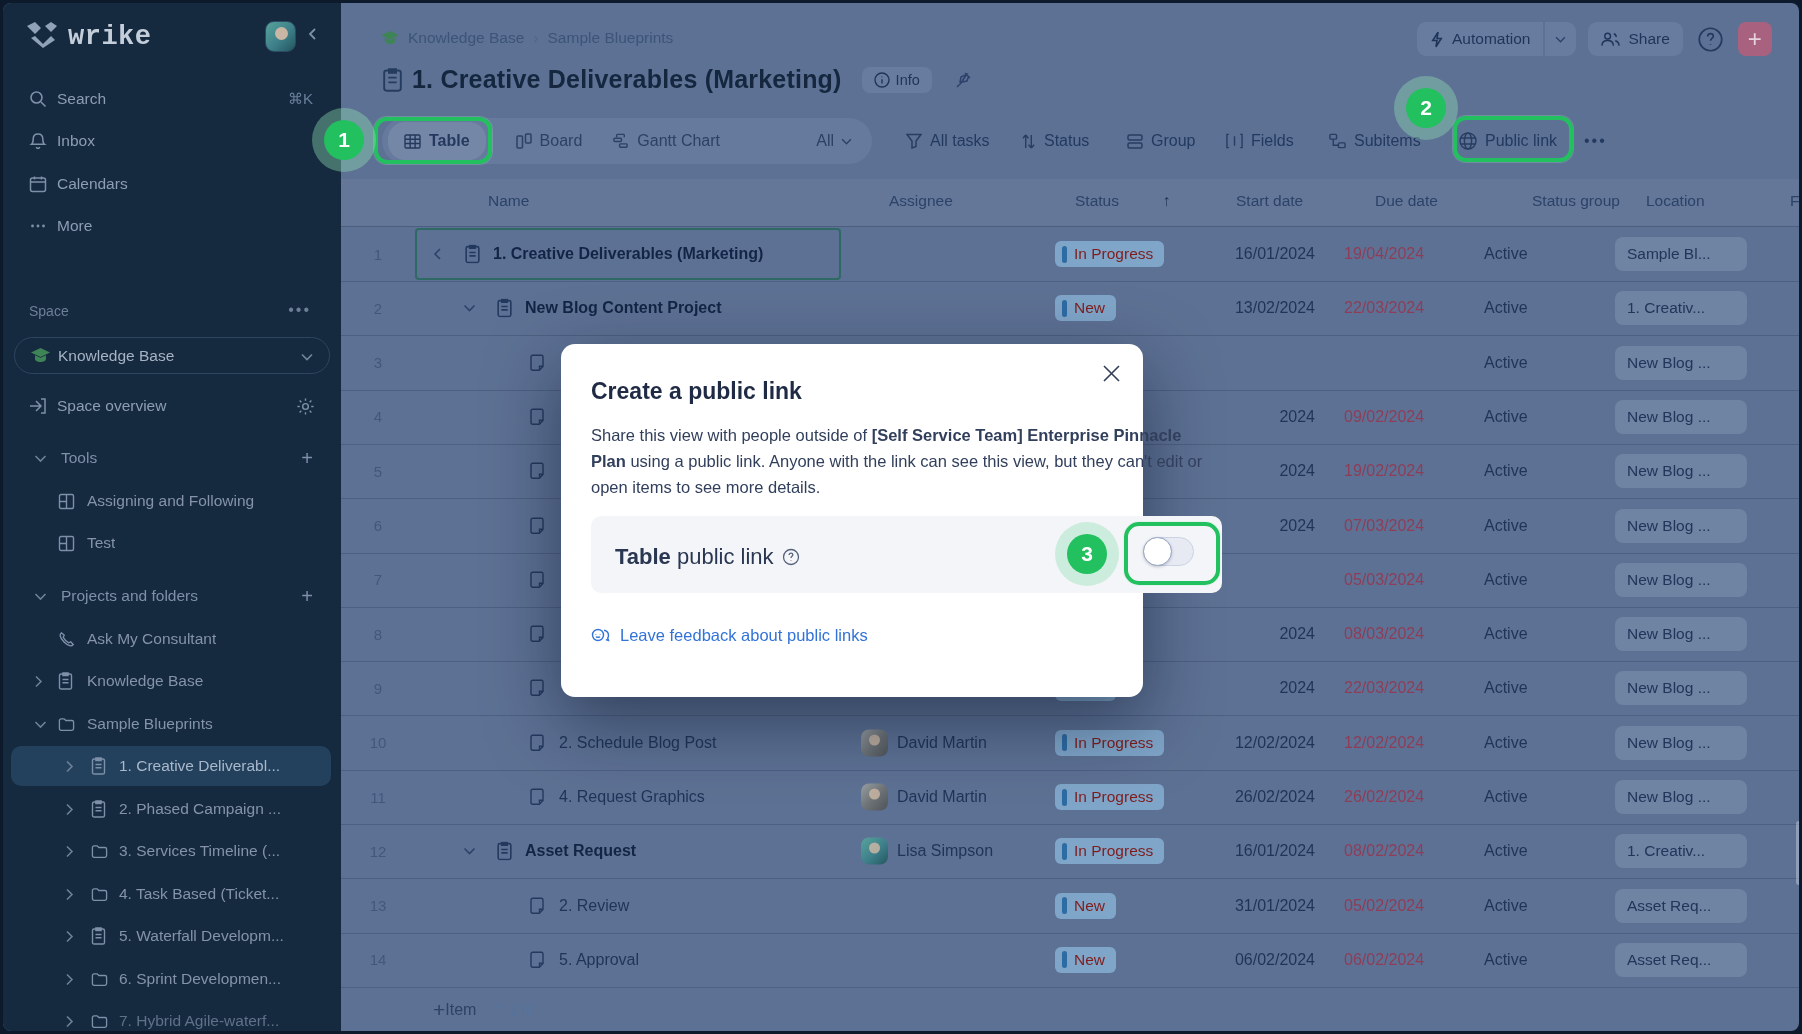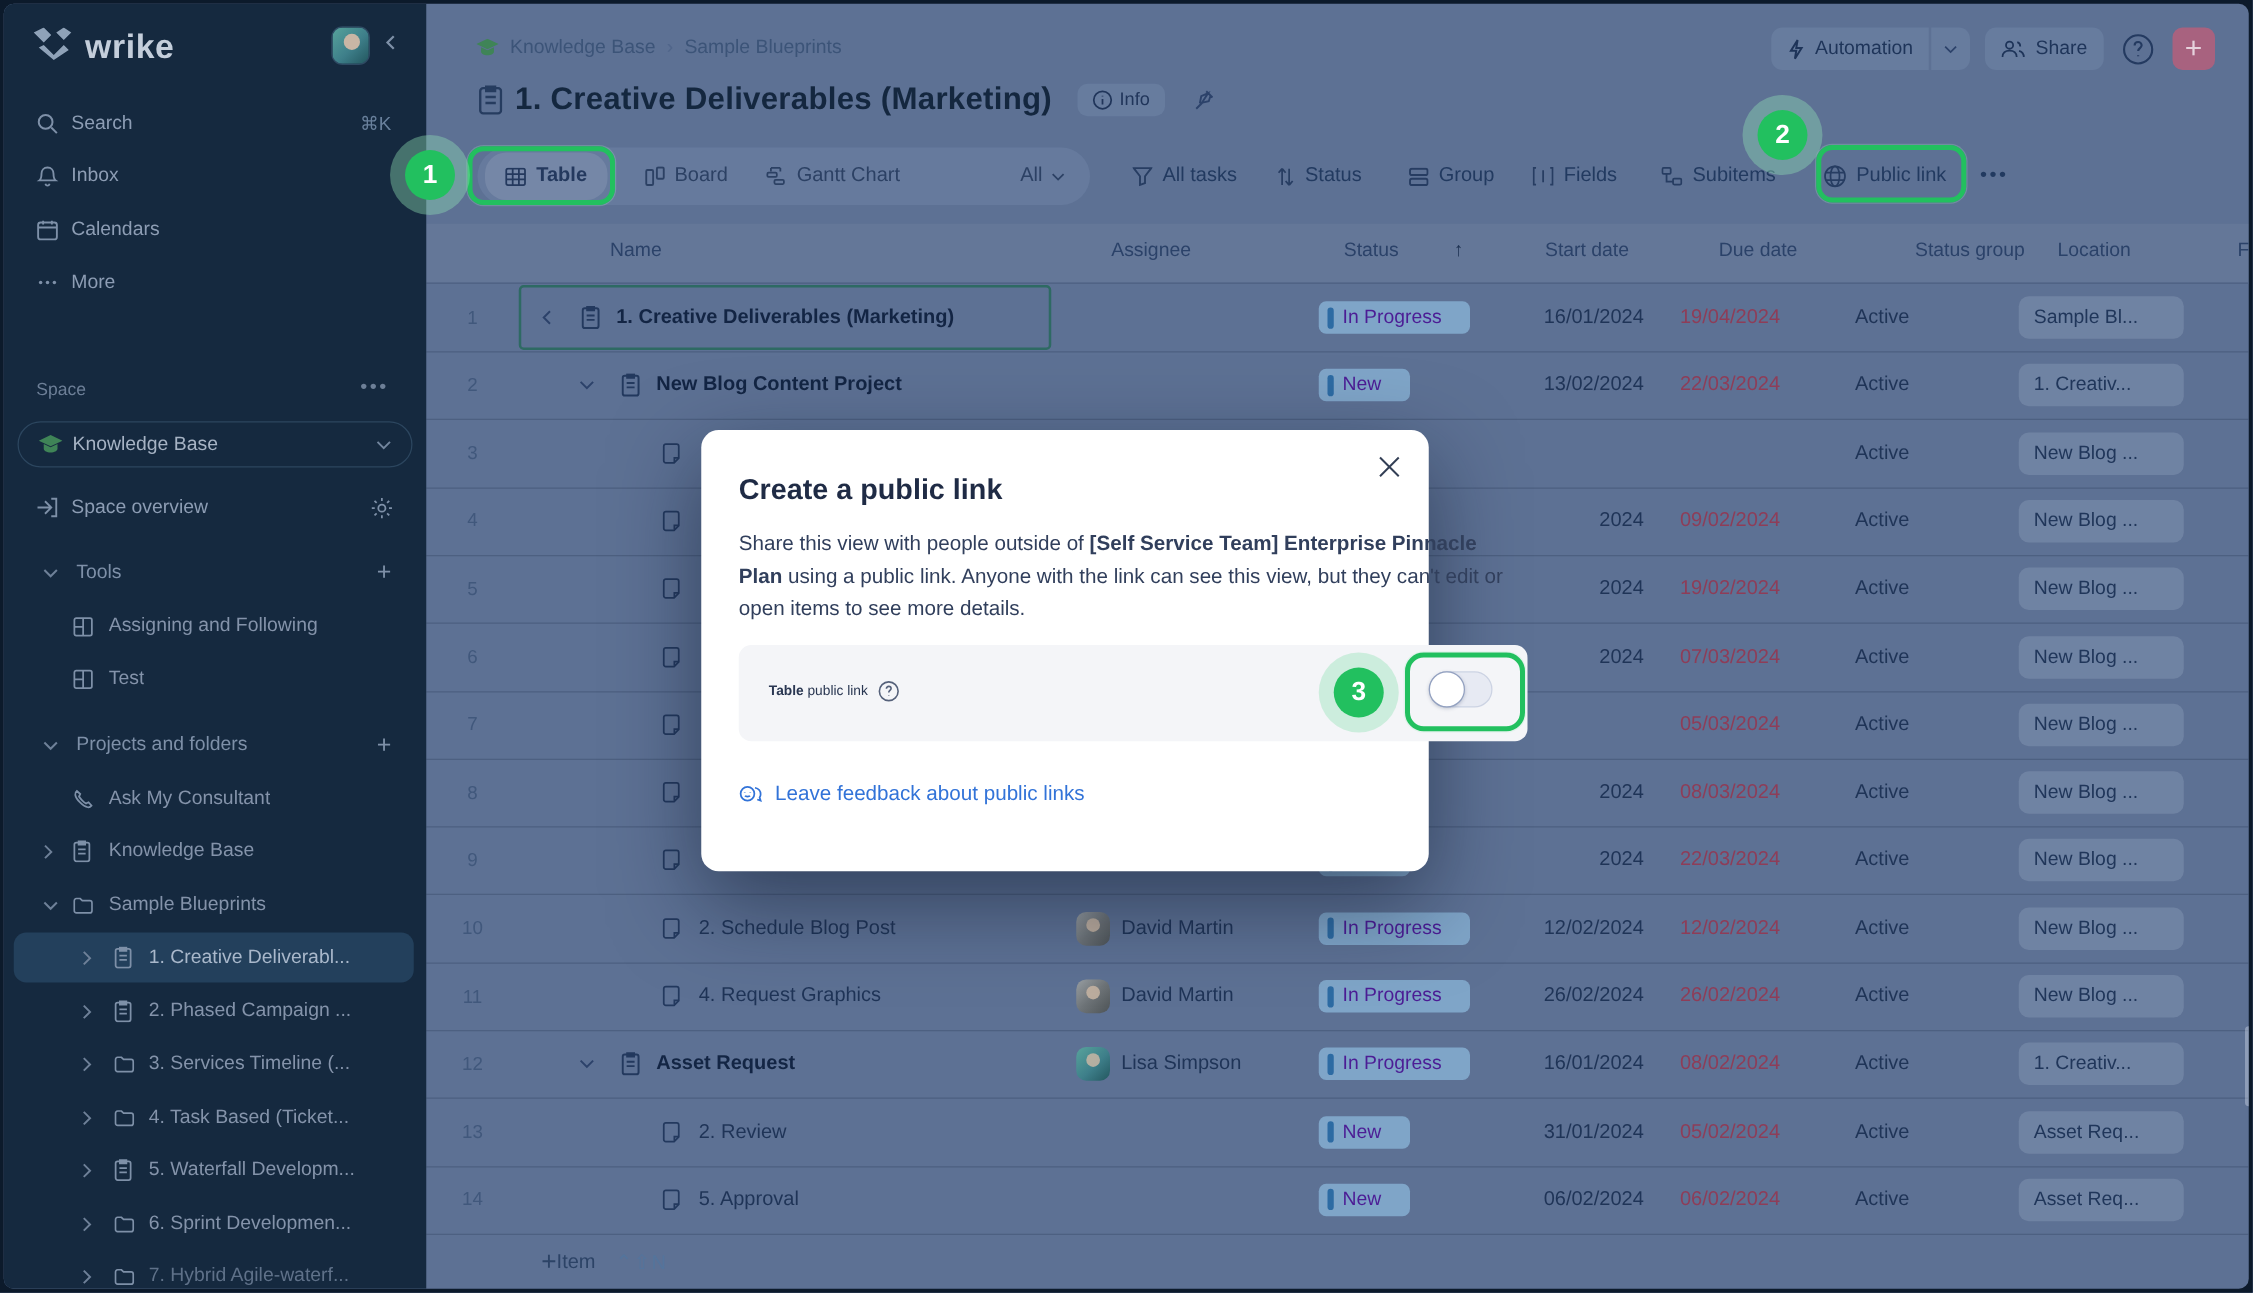--- a/index.html
+++ b/index.html
@@ -4,21 +4,21 @@
 <style>
   * { margin:0; padding:0; box-sizing:border-box; }
   html,body { width:1802px; height:1034px; background:#0c1a2b; font-family:"Liberation Sans", sans-serif; overflow:hidden; }
   .app { position:absolute; left:3px; top:3px; width:1796px; height:1028px; border-radius:8px; overflow:hidden; background:#5d7194; }
 
   
   .sidebar { position:absolute; left:0; top:0; width:338px; height:100%; background:#15293f; z-index:10; }
   .sb-row { position:absolute; left:0; width:100%; height:40px; display:flex; align-items:center; color:#8d9db4; font-size:15.5px; }
   .sb-logo { top:14px; padding-left:22px; }
   .logo-mark { color:#8fa2b8; }
-  .logo-text { font-size:27px; font-weight:bold; color:#c4cedb; letter-spacing:.5px; margin-left:9px; }
+  .logo-text { font-size:27px; font-weight:bold; color:#c4cedb; letter-spacing:.5px; margin-left:9px;font-family:Liberation Mono, monospace; }
   .sb-avatar { position:absolute; left:262px; top:18px; width:31px; height:31px; border-radius:9px; background:linear-gradient(135deg,#57a39b 0%, #3e7f8a 55%, #22565e 100%); border:1px solid #2e4a63; }
   .sb-avatar::after{ content:""; position:absolute; left:9px; top:5px; width:13px; height:13px; border-radius:50%; background:#c9b6a5; }
   .sb-collapse { position:absolute; left:303px; top:24px; color:#7e90a8; }
   .sb-nav-icon { width:20px; margin:0 0 0 26px; display:flex; color:#7e90a8; flex:none; }
   .sb-label { margin-left:8px; white-space:nowrap; }
   .sb-shortcut { margin-left:auto; margin-right:28px; color:#69809c; font-size:15px; }
   .sb-section-label { position:absolute; left:26px; color:#6d7f97; font-size:14px; }
   .sb-dots-r { position:absolute; right:30px; color:#6d7f97; letter-spacing:2px; }
   .sb-kb-pill { position:absolute; left:11px; top:334px; width:316px; height:37px; border:1px solid #2c465f; border-radius:19px; display:flex; align-items:center; color:#a6b3c4; font-size:15.5px; }
   .sb-kb-pill .cap { margin-left:16px; display:flex; }
@@ -67,39 +67,39 @@
   .nm-chev { position:absolute; top:50%; transform:translateY(-50%); color:#2c426a; display:flex; }
   .nm-ic { position:absolute; top:50%; transform:translateY(-50%); color:#23395e; display:flex; }
   .nm-txt { position:absolute; top:50%; transform:translateY(-50%); white-space:nowrap; }
   .bold { font-weight:bold; color:#132544; }
   .sel-box { position:absolute; left:74px; top:1px; width:426px; height:52px; border:2px solid #2e6a63; border-radius:4px; }
   .c-ava { position:absolute; left:520px; top:50%; transform:translateY(-50%); width:27px; height:27px; border-radius:8px; }
   .ava-david { background:linear-gradient(135deg,#9aa0a4 0%, #6e7478 50%, #4d5356 100%); }
   .ava-lisa { background:linear-gradient(135deg,#58a49c 0%, #3e7f8a 55%, #23575f 100%); }
   .c-ava::after{ content:""; position:absolute; left:8px; top:5px; width:11px; height:11px; border-radius:50%; background:#c9b6a5; opacity:.85; }
   .c-asg { position:absolute; left:556px; top:50%; transform:translateY(-50%); white-space:nowrap; }
-  .badge { position:absolute; left:714px; top:50%; transform:translateY(-50%); display:flex; align-items:center; gap:7px; background:#7fa5c8; border-radius:6px; padding:4px 23px 4px 7px; font-size:15.5px; color:#4c1d95; }
+  .badge { position:absolute; left:714px; top:50%; transform:translateY(-50%); display:flex; align-items:center; gap:7px; background:#7fa5c8; border-radius:6px; padding:4px 11px 4px 7px; font-size:15.5px; color:#7f1d1d; }
   .badge .bar { width:5px; height:17px; border-radius:3px; background:#2d6ba3; }
   .c-start { position:absolute; left:830px; width:144px; top:50%; transform:translateY(-50%); text-align:right; }
   .c-due { position:absolute; left:1003px; top:50%; transform:translateY(-50%); color:#8e3d58; }
   .c-grp { position:absolute; left:1143px; top:50%; transform:translateY(-50%); }
   .c-loc { position:absolute; left:1274px; top:50%; transform:translateY(-50%); width:132px; background:rgba(228,238,252,.14); border-radius:8px; padding:8px 12px; font-size:15.5px; color:#20365a; white-space:nowrap; overflow:hidden; }
   .add-row { position:absolute; left:0; top:984px; width:1464px; height:46px; display:flex; align-items:center; color:#2c4366; font-size:16px; }
   .add-plus { margin-left:92px; font-size:21px; color:#2c4366; }
   .add-label { }
   .add-short { margin-left:16px; color:#54749c; letter-spacing:1px; }
   .scroll-thumb { position:absolute; right:3px; top:818px; width:6px; height:64px; border-radius:3px; background:rgba(235,242,252,.35); }
 
   
   .modal { position:absolute; left:558px; top:341px; width:582px; height:353px; background:#ffffff; border-radius:14px; box-shadow:0 24px 70px rgba(8,18,38,.5); z-index:40; }
   .m-close { position:absolute; right:22px; top:20px; color:#333f55; display:flex; }
   .m-title { position:absolute; left:30px; top:34px; font-size:23px; font-weight:bold; color:#1f2b45; }
   .m-body { position:absolute; left:30px; top:78px; width:618px; font-size:16.5px; line-height:1.58; color:#313f5c; }
   .m-opt { position:absolute; left:30px; top:172px; width:631px; height:77px; background:#f4f5f8; border-radius:10px; }
-  .m-opt-label { position:absolute; left:24px; top:28px; font-size:11px; color:#2a3752; display:flex; align-items:center; gap:8px; }
+  .m-opt-label { position:absolute; left:24px; top:28px; font-size:22px; color:#2a3752; display:flex; align-items:center; gap:8px; }
   .m-help { display:flex; color:#55617a; }
   .toggle { position:absolute; left:582px; top:193px; width:51px; height:29px; background:#e7eaf3; border:1px solid #ccd3e3; border-radius:15px; }
   .toggle .knob { position:absolute; left:-1px; top:-1px; width:29px; height:29px; border-radius:50%; background:#ffffff; border:1.5px solid #93a1c0; box-shadow:0 1px 3px rgba(40,55,90,.25); }
   .m-link { position:absolute; left:30px; top:282px; display:flex; align-items:center; gap:9px; font-size:16.5px; color:#3273d8; }
 
   
   .ann-rect { position:absolute; border:4px solid #22c05f; border-radius:13px; box-shadow:0 0 0 1px rgba(170,235,200,.25); z-index:50; }
   .ann-circle { position:absolute; width:40px; height:40px; border-radius:50%; background:#22c05f; color:#fff; font-size:21px; font-weight:bold; display:flex; align-items:center; justify-content:center; box-shadow:0 0 0 12px rgba(145,225,180,.40); z-index:55; }
 </style>
 </head>

